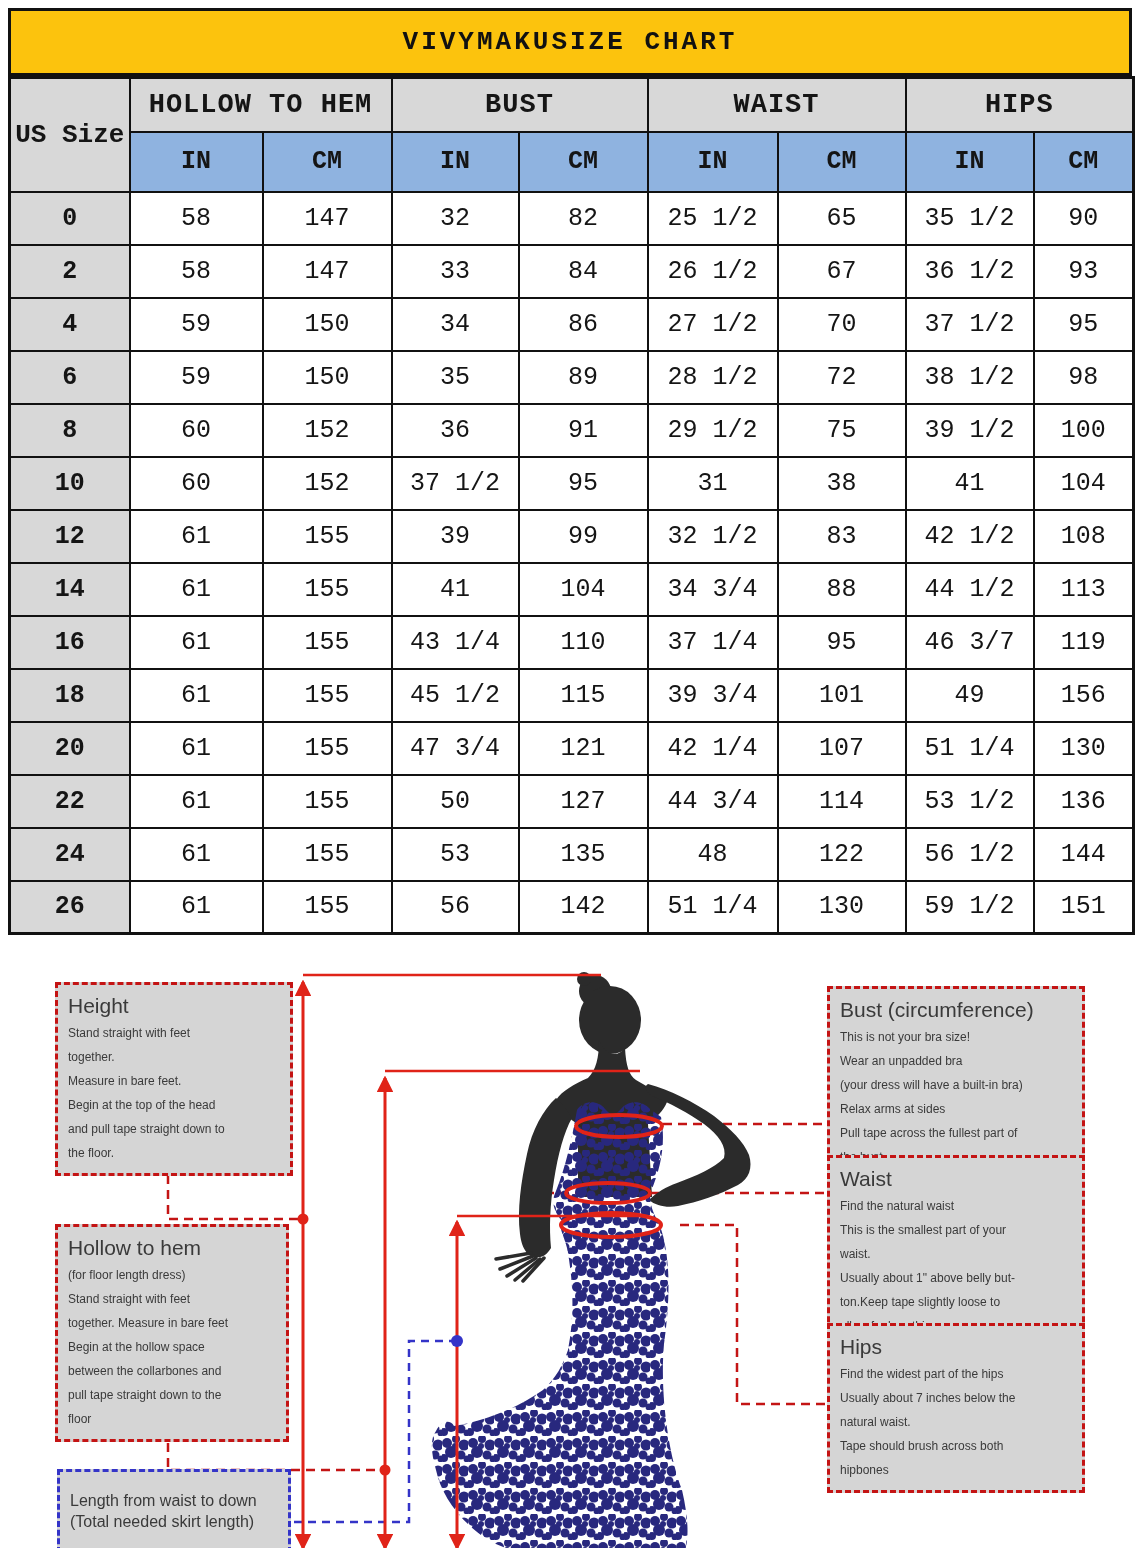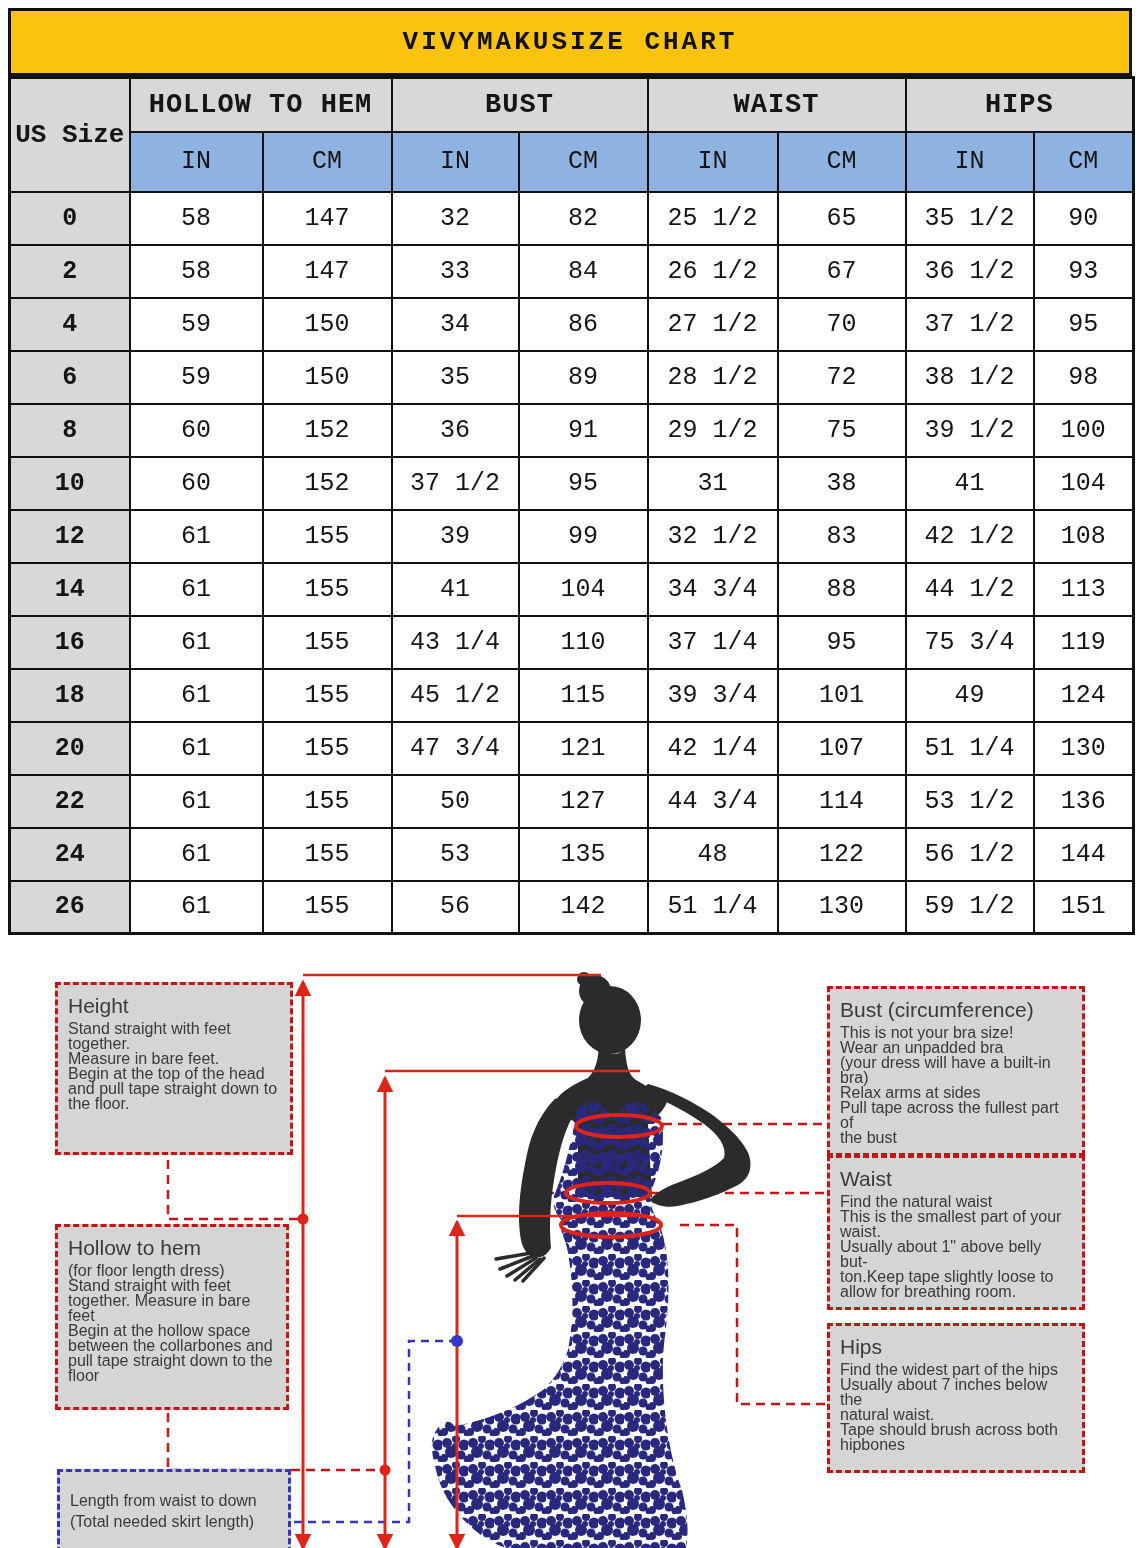--- a/index.html
+++ b/index.html
@@ -20,32 +20,32 @@
   table.size-table{position:absolute;left:8px;top:76px;width:1124px;border-collapse:collapse;
           table-layout:fixed;border:3px solid var(--border_black,#111);
           font-family:"Liberation Mono",monospace;color:#151515;}
   .size-table th,.size-table td{border:2px solid var(--border_black,#111);text-align:center;
           vertical-align:middle;padding:0;overflow:hidden;}
   .size-table thead tr.grp-row{height:54px;}
   .size-table thead tr.unit-row{height:60px;}
   .size-table tbody tr{height:53px;}
   .corner{background:var(--header_gray,#D8D8D8);font-size:26px;font-weight:bold;}
   .grp{background:var(--header_gray,#D8D8D8);font-size:27px;font-weight:bold;letter-spacing:1px;}
-  .unit{background:var(--header_blue,#8FB3E0);font-size:25px;font-weight:normal;}
+  .unit{background:var(--header_blue,#8FB3E0);font-size:25px;font-weight:bold;}
   .size-table tbody td{font-size:25px;background:#fff;}
   .size-table tbody td.c-size{background:var(--header_gray,#D8D8D8);font-weight:bold;}
   
   .diagram{position:absolute;left:0;top:964px;width:912px;height:616px;}
   .diagram svg{position:absolute;left:0;top:0;z-index:1;}
   .note{position:absolute;z-index:2;box-sizing:border-box;background:var(--box_gray,#D5D5D5);
         padding:8px 10px;color:#3a3a3a;}
   .note.red{border:3px dashed var(--dashed_red,#C41414);}
   .note.blue{border:3px dashed var(--blue,#3434C8);}
   .note-title{font-size:21px;line-height:26px;margin-bottom:2px;}
-  .note-body{font-size:16px;line-height:15px;white-space:pre-line;}
+  .note-body{font-size:12px;line-height:24px;white-space:pre-line;}
   .skirt-note .note-body{font-size:16px;line-height:21px;display:flex;align-items:center;height:100%;}
 </style>
 </head>
 <body>
 
 <div class="sheet">
 
   <div class="banner">
     <div>VIVYMAKU</div>
     <div>SIZE CHART</div>
@@ -172,33 +172,33 @@
           <td>113</td>
         </tr>
         <tr>
           <td class="c-size">16</td>
           <td>61</td>
           <td>155</td>
           <td>43 1/4</td>
           <td>110</td>
           <td>37 1/4</td>
           <td>95</td>
-          <td>75 3/4</td>
+          <td>46 3/7</td>
           <td>119</td>
         </tr>
         <tr>
           <td class="c-size">18</td>
           <td>61</td>
           <td>155</td>
           <td>45 1/2</td>
           <td>115</td>
           <td>39 3/4</td>
           <td>101</td>
           <td>49</td>
-          <td>124</td>
+          <td>156</td>
         </tr>
         <tr>
           <td class="c-size">20</td>
           <td>61</td>
           <td>155</td>
           <td>47 3/4</td>
           <td>121</td>
           <td>42 1/4</td>
           <td>107</td>
           <td>51 1/4</td>

